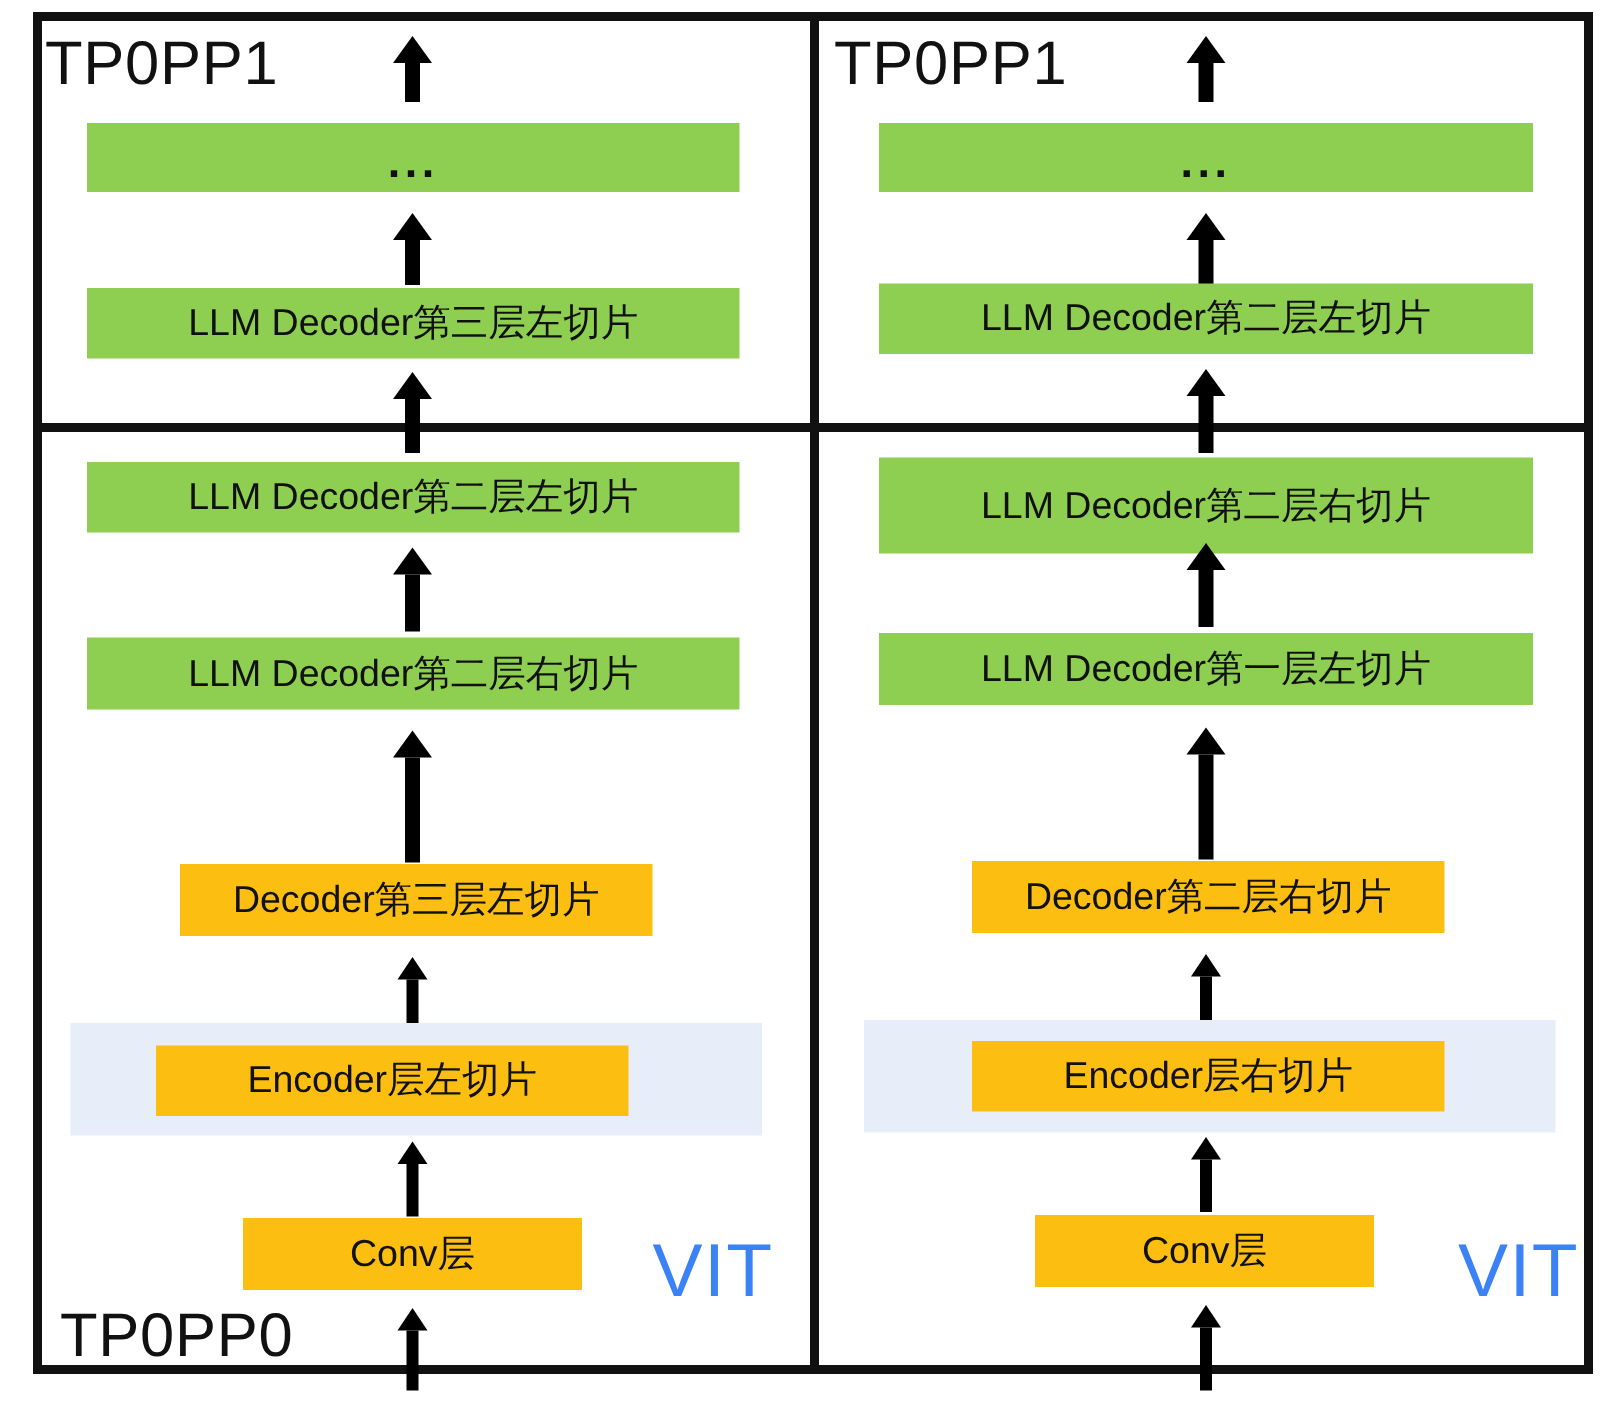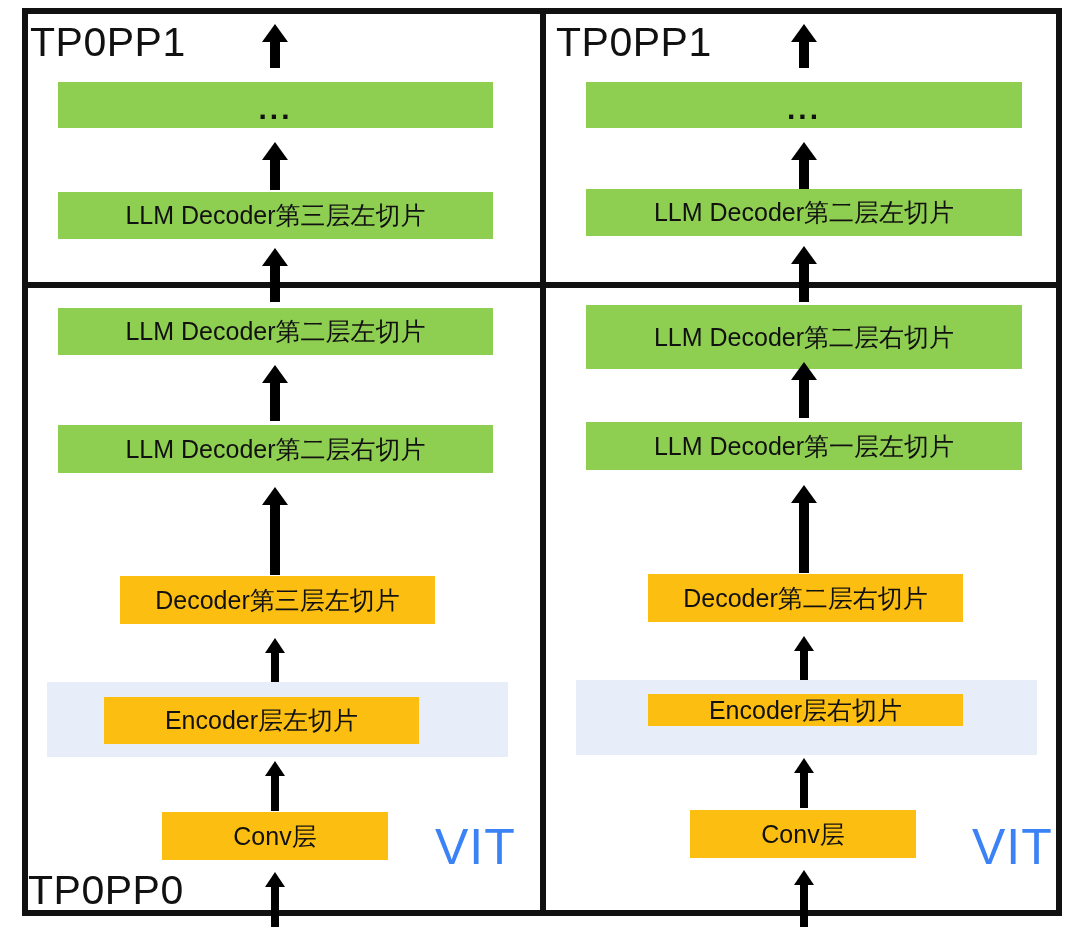--- a/index.html
+++ b/index.html
@@ -50,21 +50,21 @@
   .stage-label {
     position: absolute;
     font-size: 41px;
     line-height: 1;
     letter-spacing: 0.5px;
     color: #111111;
     white-space: nowrap;
   }
   .stage-tl { left: 30px;  top: 22px; }
   .stage-tr { left: 556px; top: 22px; }
-  .stage-bl { left: 28px;  top: 870px; }
+  .stage-bl { left: 28px;  top: 870px; padding-left: 12px; }
 
   
   .vit-label {
     position: absolute;
     font-size: 50px;
     line-height: 1;
     color: #3b82f6;
     letter-spacing: 1px;
     white-space: nowrap;
     text-align: right;
@@ -236,21 +236,21 @@
 
   <div class="block orange" style="left:648px; top:574px; width:315px; height:48px;">Decoder第二层右切片</div>
 
   <div class="arrow thin" style="left:794px; top:636px;">
     <div class="head"></div>
     <div class="shaft" style="height:33px;"></div>
   </div>
 
   <div class="band-blue" style="left:576px; top:680px; width:461px; height:75px;"></div>
 
-  <div class="block orange" style="left:648px; top:694px; width:315px; height:32px;">Encoder层右切片</div>
+  <div class="block orange" style="left:648px; top:694px; width:315px; height:47px;">Encoder层右切片</div>
 
   <div class="arrow thin" style="left:794px; top:758px;">
     <div class="head"></div>
     <div class="shaft" style="height:35px;"></div>
   </div>
 
   <div class="block orange" style="left:690px; top:810px; width:226px; height:48px;">Conv层</div>
 
   <div class="arrow thin" style="left:794px; top:870px;">
     <div class="head"></div>

